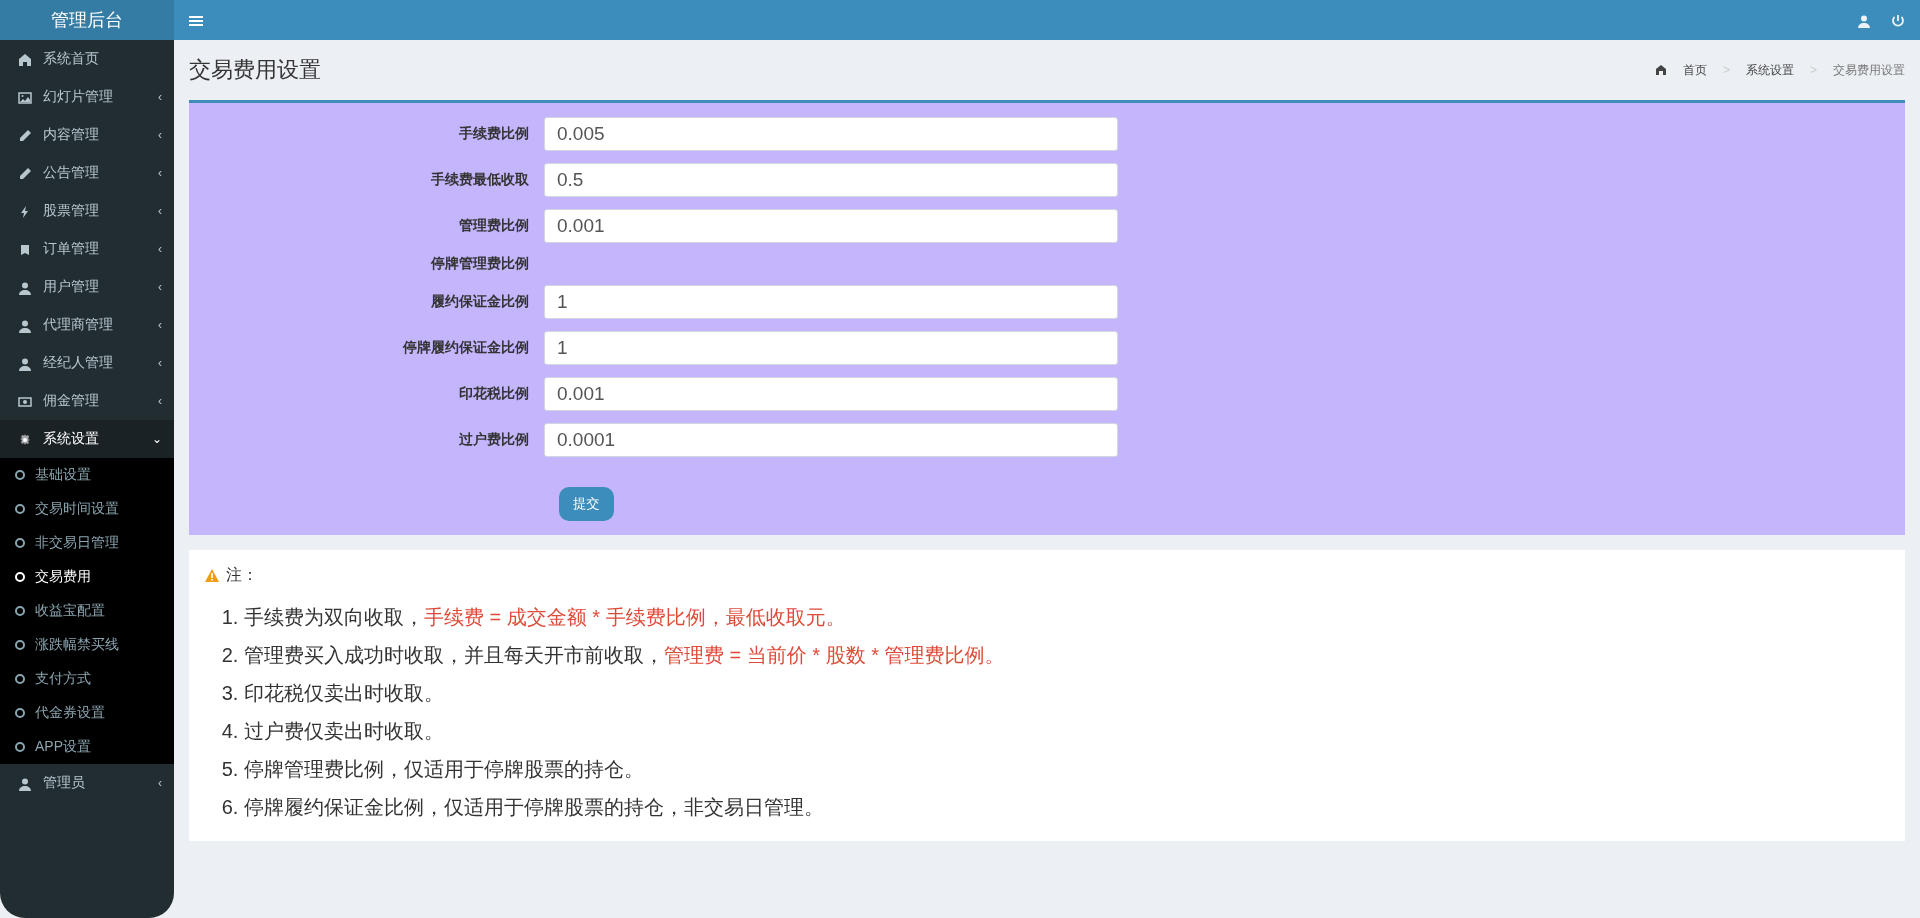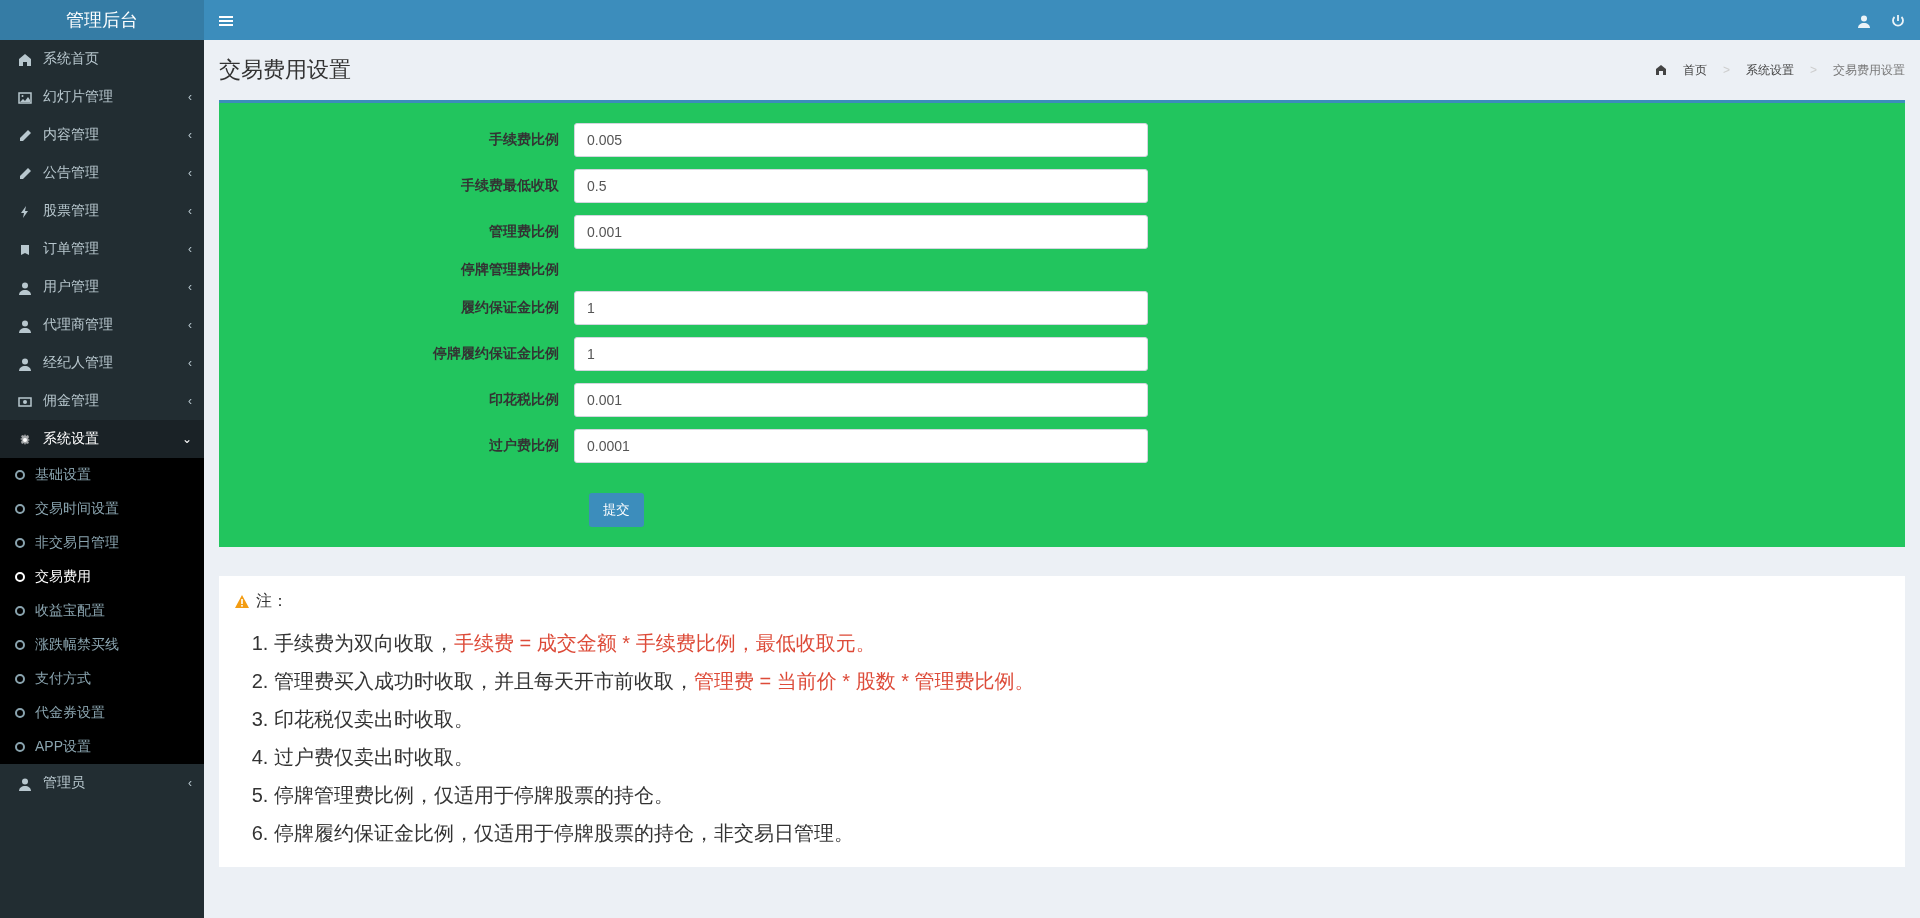--- a/index.html
+++ b/index.html
@@ -1,20 +1,20 @@
 <!DOCTYPE html>
 <html><head>
 <meta charset="utf-8">
 <style>
 * { margin: 0; padding: 0; box-sizing: border-box; }
 body { font-family: "Helvetica Neue", Helvetica, Arial, "Microsoft YaHei", sans-serif; font-size: 14px; color: #333; background: #ecf0f5; }
 
 .wrapper { display: flex; min-height: 100vh; }
 
-.sidebar { width: 204px; background: #222d32; color: #b8c7ce; flex-shrink: 0; min-height: 100vh; }
+.sidebar { width: 174px; background: #222d32; color: #b8c7ce; flex-shrink: 0; min-height: 100vh; border-radius: 25px; }
 .logo { height: 40px; background: #357ca5; color: #fff; display: flex; align-items: center; justify-content: center; font-size: 18px; }
 .nav-menu { list-style: none; }
 .menu-item { display: flex; align-items: center; padding: 10px 15px; color: #b8c7ce; cursor: pointer; position: relative; }
 .menu-item .icon { width: 20px; text-align: center; margin-right: 8px; font-size: 14px; }
 .menu-item .chevron { position: absolute; right: 12px; font-size: 12px; }
 .menu-item.open { background: #1a2226; color: #fff; }
 .submenu { list-style: none; background: #000000; }
 .submenu-item { padding: 8px 15px 8px 15px; color: #8aa4af; cursor: pointer; display: flex; align-items: center; }
 .submenu-item.active { color: #fff; }
 .submenu-item .ring { width: 10px; height: 10px; border: 2px solid currentColor; border-radius: 50%; margin-right: 10px; display: inline-block; }
@@ -26,25 +26,25 @@
 .topbar-icon { cursor: pointer; opacity: 0.9; }
 
 .content-header { padding: 15px; display: flex; justify-content: space-between; align-items: center; }
 .page-title { font-size: 22px; font-weight: 400; color: #333; }
 .breadcrumb { font-size: 12px; color: #444; display: flex; align-items: center; gap: 16px; }
 .breadcrumb a { color: #444; text-decoration: none; }
 .breadcrumb .sep { color: #ccc; }
 .breadcrumb .current { color: #777; }
 
 .content-body { padding: 0 15px 15px; }
-.box { background: #22c55e; border-top: 3px solid #3c8dbc; padding: 20px 15px; margin-bottom: 29px; }
+.box { background: #c4b5fd; border-top: 3px solid #3c8dbc; padding: 14px 15px; margin-bottom: 15px; }
 .form-row { display: flex; align-items: center; margin-bottom: 12px; }
 .form-label { width: 340px; text-align: right; padding-right: 15px; font-weight: bold; font-size: 14px; }
-.form-input { width: 574px; height: 34px; padding: 6px 12px; border: 1px solid #d2d6de; border-radius: 3px; font-size: 14px; color: #555; background: #fff; }
-.btn-submit { background: #3c8dbc; color: #fff; border: none; padding: 8px 14px; border-radius: 3px; cursor: pointer; margin-left: 355px; margin-top: 18px; }
+.form-input { width: 574px; height: 34px; padding: 6px 12px; border: 1px solid #d2d6de; border-radius: 3px; font-size: 19px; color: #555; background: #fff; }
+.btn-submit { background: #3c8dbc; color: #fff; border: none; padding: 8px 14px; border-radius: 10px; cursor: pointer; margin-left: 355px; margin-top: 18px; }
 
 .note-box { background: #fff; padding: 15px; }
 .note-title { display: flex; align-items: center; font-size: 16px; margin-bottom: 12px; }
 .note-title .warn-icon { color: #f39c12; margin-right: 6px; }
 .note-list { padding-left: 40px; font-size: 20px; line-height: 1.9; color: #333; }
 .note-list .red { color: #dd4b39; }
 
 svg { display: inline-block; vertical-align: middle; }
 </style>
 </head>

